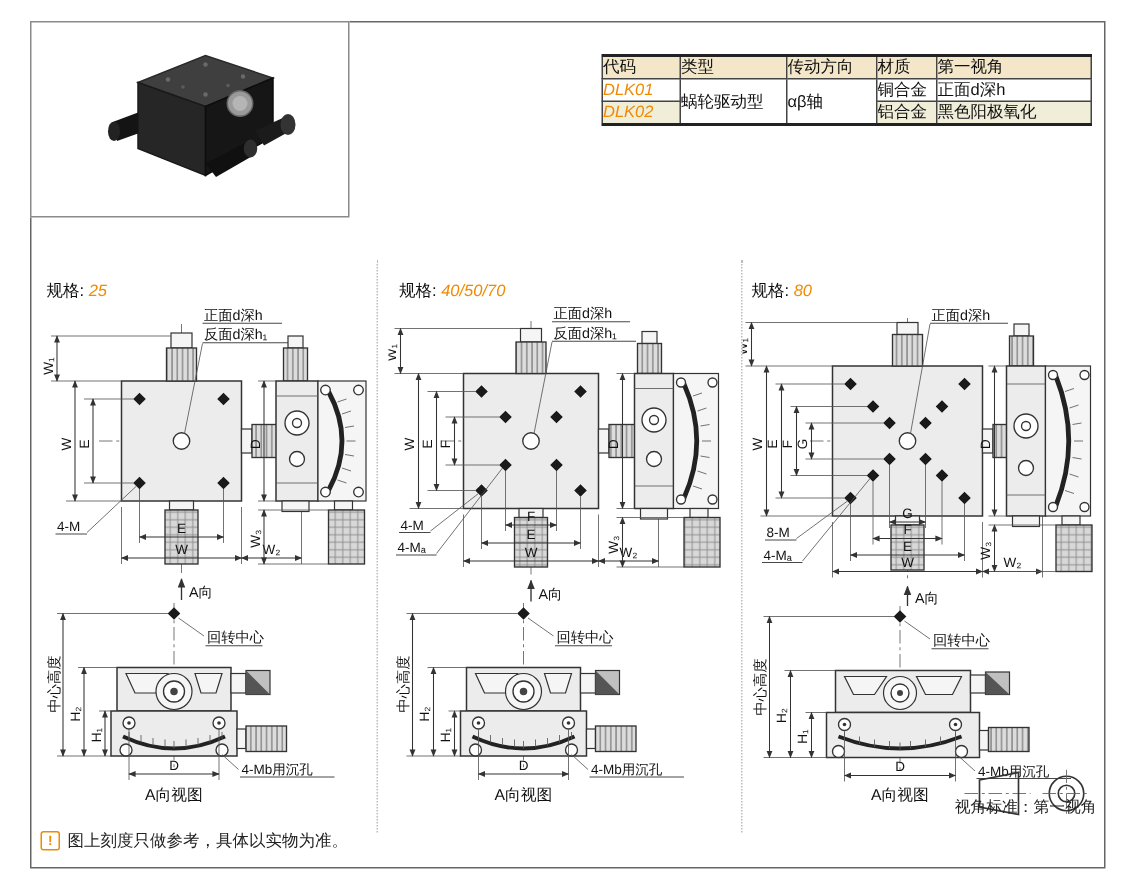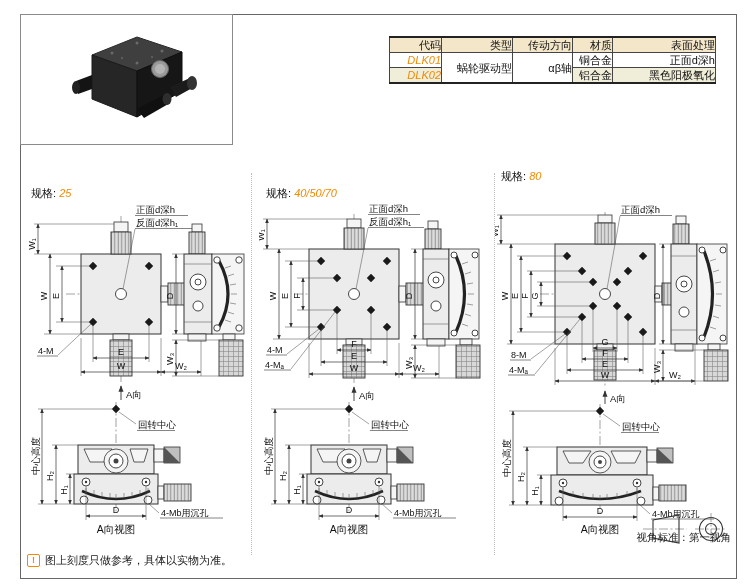--- a/index.html
+++ b/index.html
@@ -1,20 +1,20 @@
 <!DOCTYPE html>
 <html><head>
 <meta charset="utf-8">
 <style>
   html,body{margin:0;padding:0;background:#fff;}
   body{width:750px;height:585px;font-family:"Liberation Sans",sans-serif;position:relative;overflow:hidden;}
   .stage{position:absolute;left:0;top:0;width:750px;height:585px;background:#fff;}
   .page{position:absolute;left:20px;top:14px;width:715px;height:563px;border:1px solid #666;background:#fff;}
   .photo-box{position:absolute;left:-1px;top:-1px;width:211px;height:129px;border:1px solid #8a8a8a;background:#fff;display:flex;align-items:center;justify-content:center;}
-  table.spec{position:absolute;left:368px;top:21px;border-collapse:collapse;table-layout:fixed;font-size:11px;color:#111;text-align:right;border-top:2px solid #222;border-bottom:2px solid #222;}
+  table.spec{position:absolute;left:380px;top:21px;border-collapse:collapse;table-layout:fixed;font-size:11px;color:#111;text-align:left;border-top:2px solid #222;border-bottom:2px solid #222;}
   table.spec th,table.spec td{border:1px solid #444;padding:0;height:14px;line-height:14px;font-weight:normal;overflow:hidden;white-space:nowrap;}
   table.spec th{background:#F3E6C9;}
   td.code{color:#F08A00;font-weight:bold;font-style:italic;}
   tr.alt td{background:#F0EED9;}
   tr.alt td.merged, td.merged{background:#fff;margin-left:12px;}
   .spec-label{position:absolute;font-size:11px;color:#111;white-space:nowrap;}
   .spec-label .orange{color:#F08A00;font-style:italic;}
   .sep{position:absolute;top:158px;height:382px;width:0;border-left:1px dotted #bcbcbc;}
   .note{position:absolute;left:6px;top:538px;display:flex;align-items:center;font-size:11px;color:#222;white-space:nowrap;}
   .note .wicon{display:inline-block;width:11px;height:11px;border:1.5px solid #F08A00;border-radius:2px;color:#F08A00;font-weight:bold;font-size:9px;line-height:11px;text-align:center;margin-right:5px;}
@@ -90,40 +90,40 @@
           <col style="width:60px">
           <col style="width:40px">
           <col style="width:103px">
         </colgroup>
     <tbody>
           <tr>
       <th>代码</th>
       <th>类型</th>
       <th>传动方向</th>
       <th>材质</th>
-      <th>表面处理</th>
+      <th>第一视角</th>
     </tr>
     <tr>
       <td class="code">DLK01</td>
       <td class="merged" rowspan="2">蜗轮驱动型</td>
       <td class="merged" rowspan="2">αβ轴</td>
       <td>铜合金</td>
       <td>正面d深h</td>
     </tr>
     <tr class="alt">
       <td class="code">DLK02</td>
       <td>铝合金</td>
       <td>黑色阳极氧化</td>
     </tr>
   </tbody>
       </table>
 
   <div class="spec-label" style="left:10px;top:171px"><span>规格:</span> <span class="orange">25</span></div>
   <div class="spec-label" style="left:245px;top:171px"><span>规格:</span> <span class="orange">40/50/70</span></div>
-  <div class="spec-label" style="left:480px;top:154px"><span>规格:</span> <span class="orange">80</span></div>
+  <div class="spec-label" style="left:480px;top:171px"><span>规格:</span> <span class="orange">80</span></div>
 
   <div class="sep" style="left:230px"></div>
   <div class="sep" style="left:473px"></div>
 
   <svg style="position:absolute;left:5px;top:189px" width="222" height="332" viewBox="0 0 222 332">
 
     <path class="cl" d="M40,90H185 M95,12V178"></path>
     <rect class="body" x="55" y="50" width="80" height="80"></rect>
     <rect class="body2" x="88" y="18" width="14" height="10"></rect>
     <rect class="kv" x="85" y="28" width="20" height="22"></rect>

